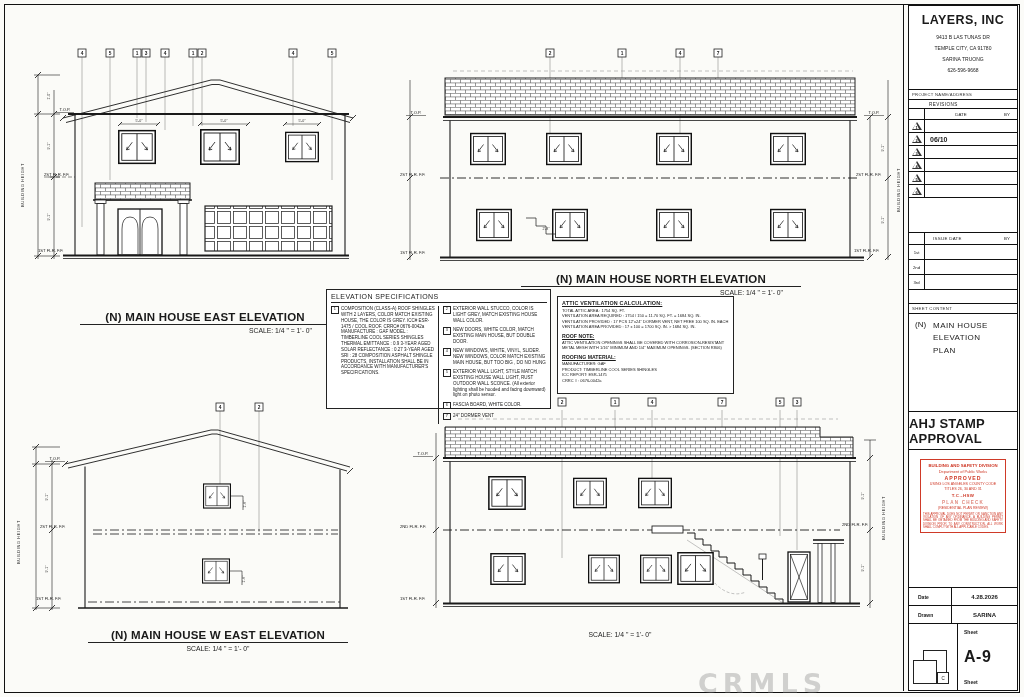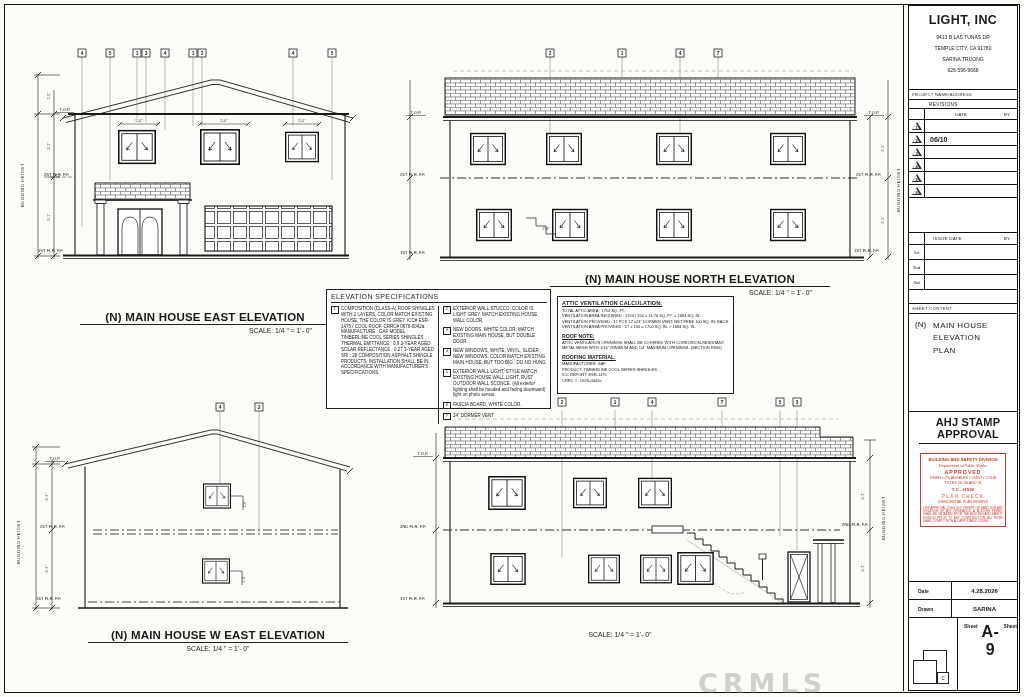--- a/index.html
+++ b/index.html
@@ -62,42 +62,42 @@
   .issue-head .c1{width:15px;height:100%;border-right:1px solid #111;}
   .issue-head .c2{flex:1;padding-left:8px;letter-spacing:0.3px;}
   .issue-head .c3{width:20px;text-align:center;}
   .issue-row{display:flex;height:14px;border-bottom:1px solid #111;align-items:center;}
   .ord-cell{width:15px;height:100%;border-right:1px solid #111;font-size:4.3px;display:flex;align-items:center;justify-content:center;}
   .sp2{flex:0 0 13px;border-bottom:1px solid #111;}
   .sc-label{font-size:4.3px;padding:2px 3px;border-bottom:1px solid #111;letter-spacing:0.3px;color:#333;}
   .sc-body{height:98px;box-sizing:border-box;padding:6px 4px 0 6px;display:flex;gap:7px;border-bottom:1.6px solid #111;}
   .sc-prefix{font-size:8px;}
   .sc-lines{font-size:8px;line-height:1.55;letter-spacing:0.4px;}
-  .ahj{font-size:11px;font-weight:bold;text-align:center;padding:3.5px 0;border-bottom:1px solid #111;letter-spacing:0.2px;margin-left:10px;}
+  .ahj{font-size:13px;font-weight:bold;text-align:left;padding:3.5px 0;border-bottom:1px solid #111;letter-spacing:0.2px;}
   .stamp-area{flex:0 0 138px;display:flex;justify-content:center;align-items:flex-start;padding-top:9px;border-bottom:1px solid #111;box-sizing:border-box;}
   .stamp{width:86px;border:1px solid #cf3a28;color:#cf3a28;text-align:center;padding:2.5px 2px;box-sizing:border-box;}
   .st1{font-size:4.3px;font-weight:bold;}
   .st2{font-size:3.9px;margin-top:1px;}
   .st3{font-size:5.2px;font-weight:bold;letter-spacing:1px;margin-top:1.5px;}
   .st4{font-size:3.7px;margin-top:1px;}
   .st6{font-size:4.4px;font-weight:bold;margin-top:2px;letter-spacing:0.4px;}
   .st7{font-size:4.6px;font-weight:bold;letter-spacing:1.2px;margin-top:1.5px;color:#e0897e;}
   .st8{font-size:3.5px;margin-top:1.5px;}
   .stfine{font-size:2.9px;line-height:1.2;text-align:justify;margin-top:2.5px;}
   .dd-row{display:flex;height:17px;border-bottom:1px solid #111;align-items:center;font-size:5px;}
   .dd-label{width:42px;padding-left:9px;font-weight:bold;color:#222;box-sizing:border-box;}
   .dd-val{flex:1;border-left:1px solid #111;height:100%;display:flex;align-items:center;justify-content:center;font-weight:bold;font-size:6px;}
   .sheetbox{flex:1;display:flex;}
   .nest{position:relative;width:48px;border-right:1px solid #111;}
   .nr{position:absolute;border:1px solid #222;background:#fff;}
   .n1{left:4px;bottom:6px;width:22px;height:22px;}
   .n2{left:14px;bottom:16px;width:22px;height:22px;border-width:1.4px;}
   .cbox{position:absolute;left:28px;bottom:6px;width:10px;height:10px;border:1px solid #222;font-size:4.5px;
         display:flex;align-items:center;justify-content:center;background:#fff;}
-  .sheet-col{flex:1;display:flex;flex-direction:row;justify-content:space-between;padding:5px 0 5px 6px;box-sizing:border-box;text-align:center;}
+  .sheet-col{flex:1;display:flex;flex-direction:column;justify-content:space-between;padding:5px 0 5px 6px;box-sizing:border-box;}
   .sheet-word{font-size:5px;font-weight:bold;color:#222;}
   .sheet-no{font-size:16px;font-weight:bold;letter-spacing:0.5px;}
   .watermark{position:absolute;left:698px;top:668px;font-size:27px;font-weight:bold;letter-spacing:5px;
              color:rgba(130,130,130,0.35);font-family:"DejaVu Sans",sans-serif;}
 </style>
 </head>
 <body>
 
 <svg width="0" height="0" style="position:absolute">
   <defs>
@@ -305,21 +305,21 @@
       <line class="ln" x1="466" y1="85.5" x2="486" y2="85.5" stroke-width="0.5"></line>
     </g>
     <g>
       <path class="ln" d="M12,50 V230 M490,50 V230 M472,87 V227" stroke-width="0.6"></path>
       <path class="slash" d="M9,90 l6,-6 M9,151 l6,-6 M9,230 l6,-6 M487,90 l6,-6 M487,151 l6,-6 M487,230 l6,-6 M469,90 l6,-6 M469,230 l6,-6"></path>
       <text class="dim" transform="rotate(-90 486 118)" x="486" y="118">9'-1"</text>
       <text class="dim" transform="rotate(-90 486 190)" x="486" y="190">9'-1"</text>
       <text class="bh" transform="rotate(-90 502 160)" x="502" y="160">BUILDING HEIGHT</text>
     </g>
   </svg>
-  <div class="etitle-box" style="left:550px;top:273px;width:280px;">
+  <div class="etitle-box" style="left:521px;top:273px;width:280px;">
     <span class="etitle">(N) MAIN HOUSE  NORTH ELEVATION</span>
     <span class="escale">SCALE: 1/4 " = 1'- 0"</span>
   </div>
 
   <svg style="left:8px;top:392px" width="392" height="250" viewBox="0 0 392 250">
     <g>
       <line class="ld" x1="212" y1="19" x2="212" y2="96"></line>
         <line class="ld" x1="251" y1="19" x2="251" y2="140"></line>
     </g>
     <g>
@@ -525,21 +525,21 @@
     <div class="attic-line">ATTIC VENTILATION OPENINGS SHALL BE COVERED WITH CORROSION-RESISTANT METAL MESH WITH 1/16" MINIMUM AND 1/4" MAXIMUM OPENINGS. (SECTION R806)</div>
     <div class="attic-sec">ROOFING MATERIAL:</div>
     <div class="attic-line">MANUFACTURER: GAF</div>
     <div class="attic-line">PRODUCT: TIMBERLINE COOL SERIES SHINGLES</div>
     <div class="attic-line">ICC REPORT: ESR-1475</div>
     <div class="attic-line">CRRC # : 0676-0042a</div>
   </div>
 
   <div class="tb">
     <div class="tb-company">
-      <div class="tb-name">LIGHT, INC</div>
+      <div class="tb-name">LAYERS, INC</div>
       <div class="tb-addr">
         <div>9413 B LAS TUNAS DR</div>
         <div>TEMPLE CITY, CA 91780</div>
         <div>SARINA TRUONG</div>
         <div>626-596-9668</div>
       </div>
     </div>
     <div class="tb-projlabel">PROJECT NAME/ADDRESS</div>
     <div class="rev-head">REVISIONS</div>
     <div class="rev-sub">

